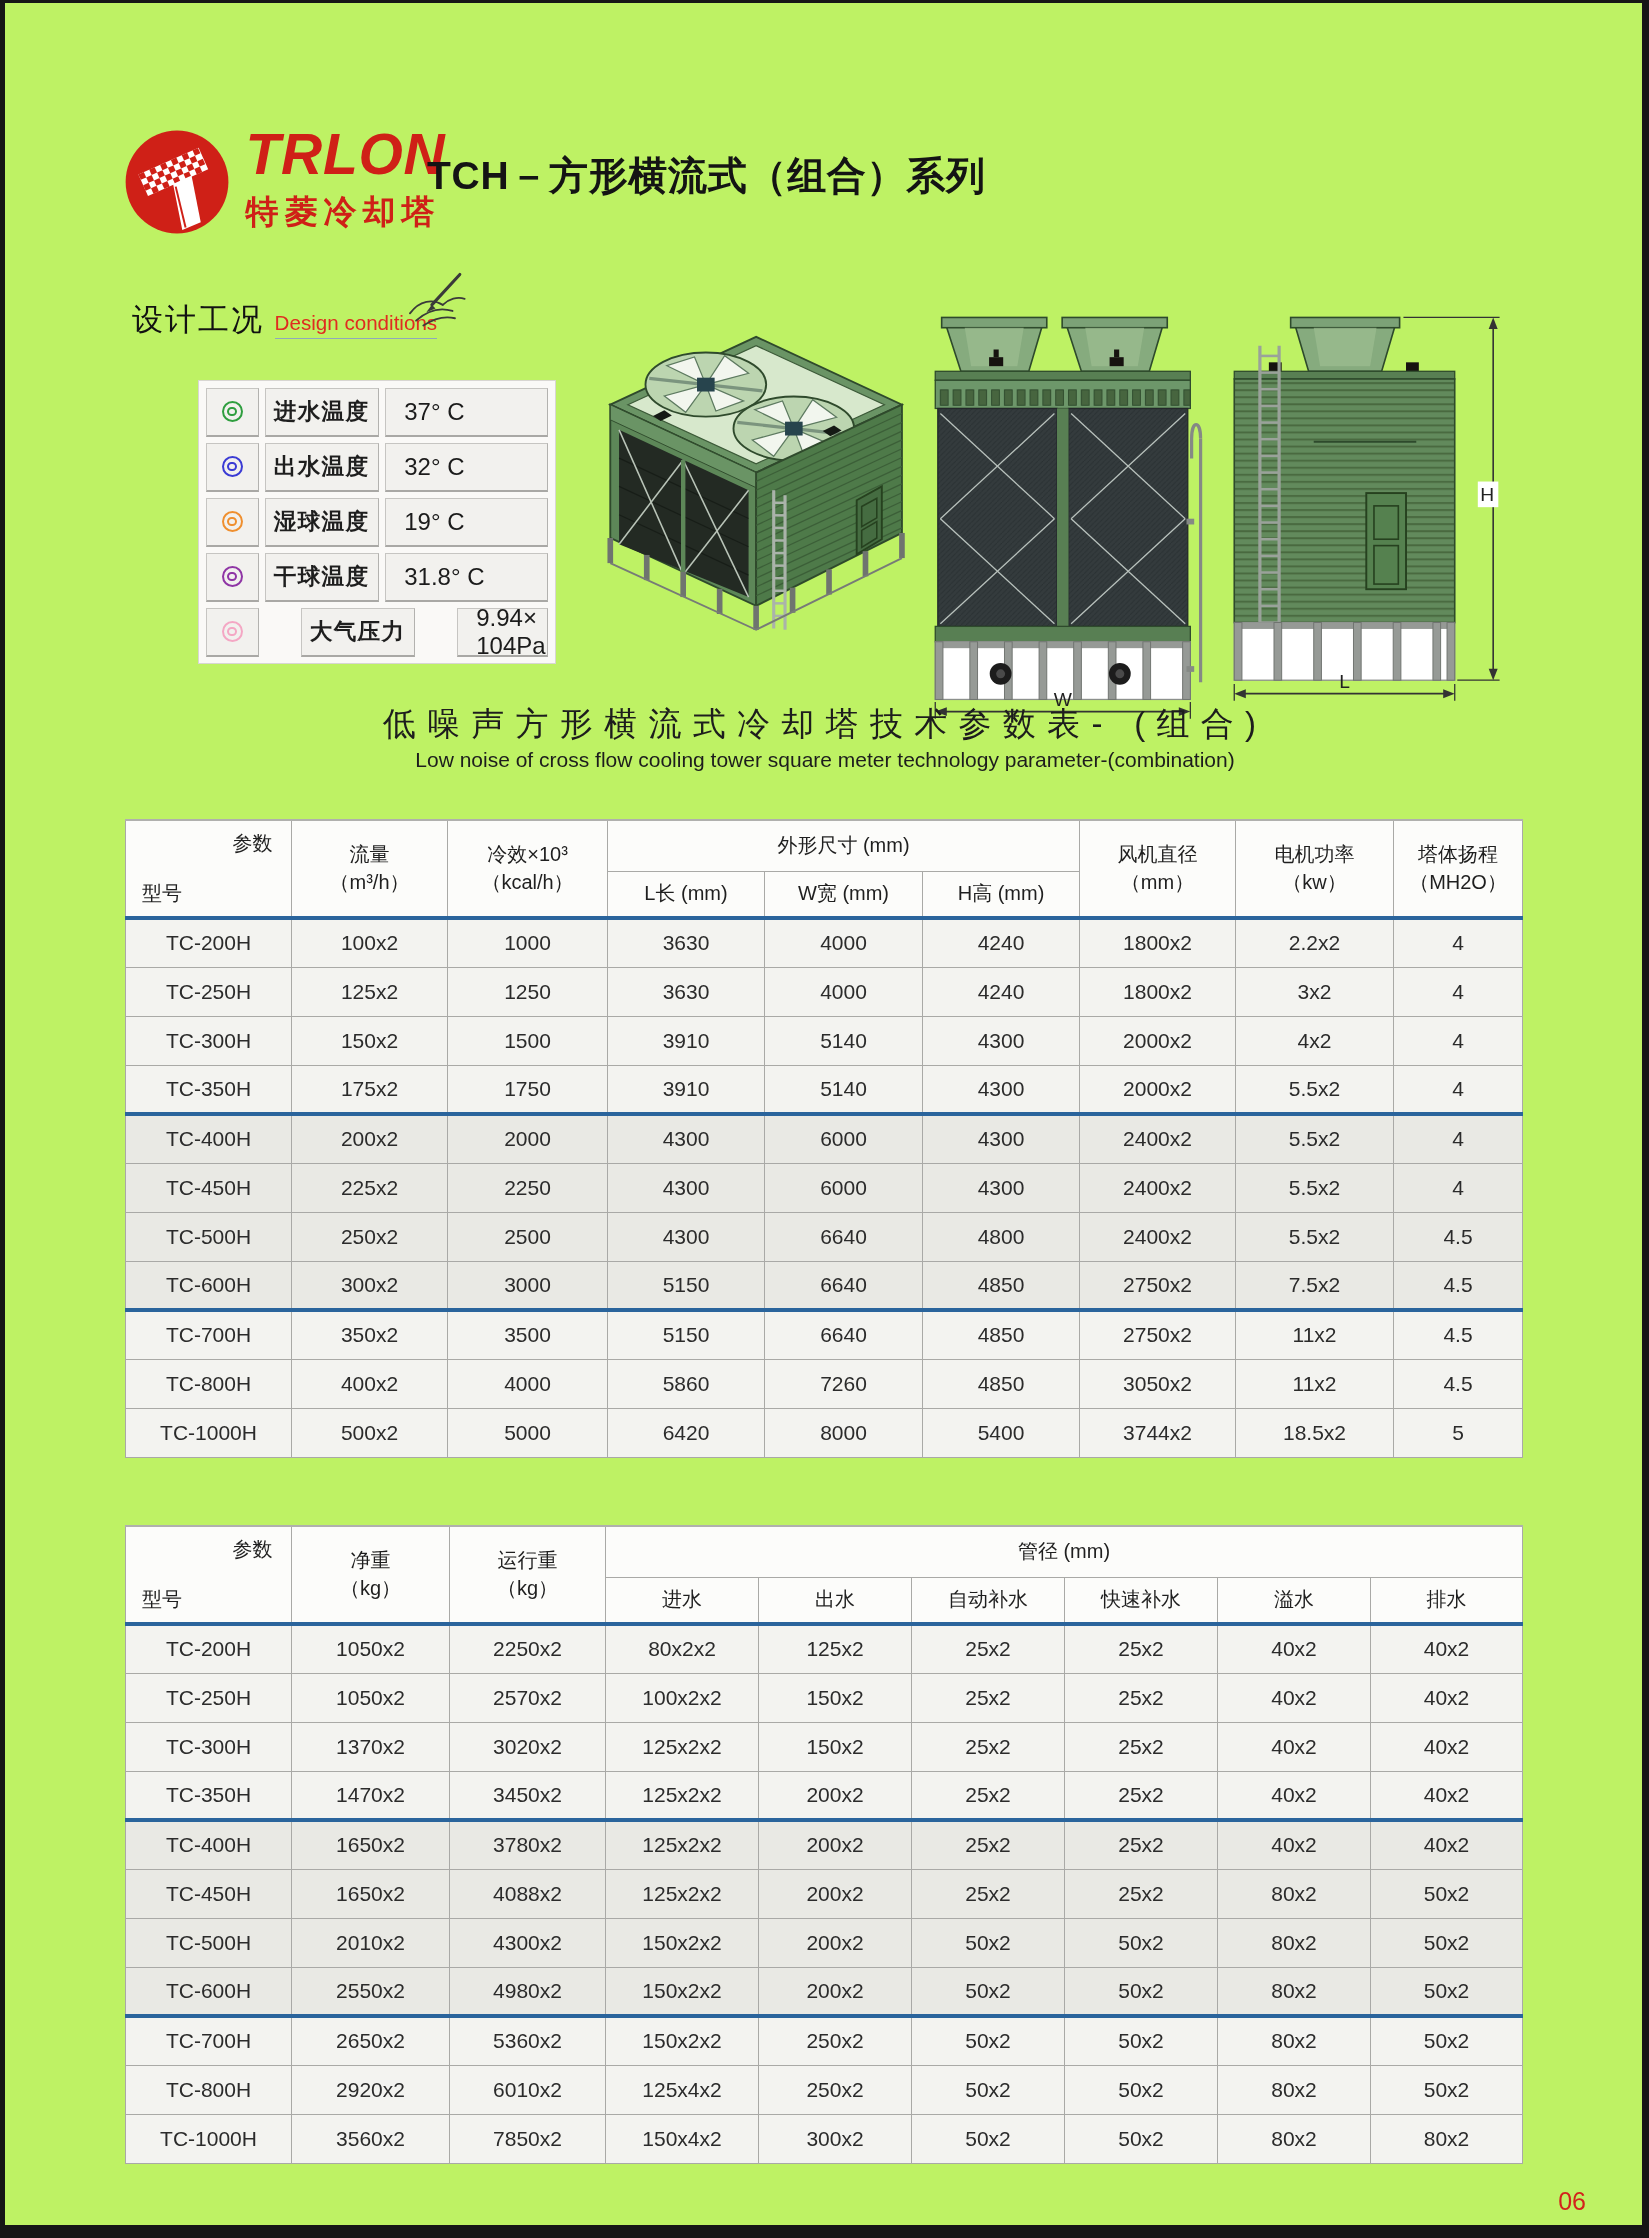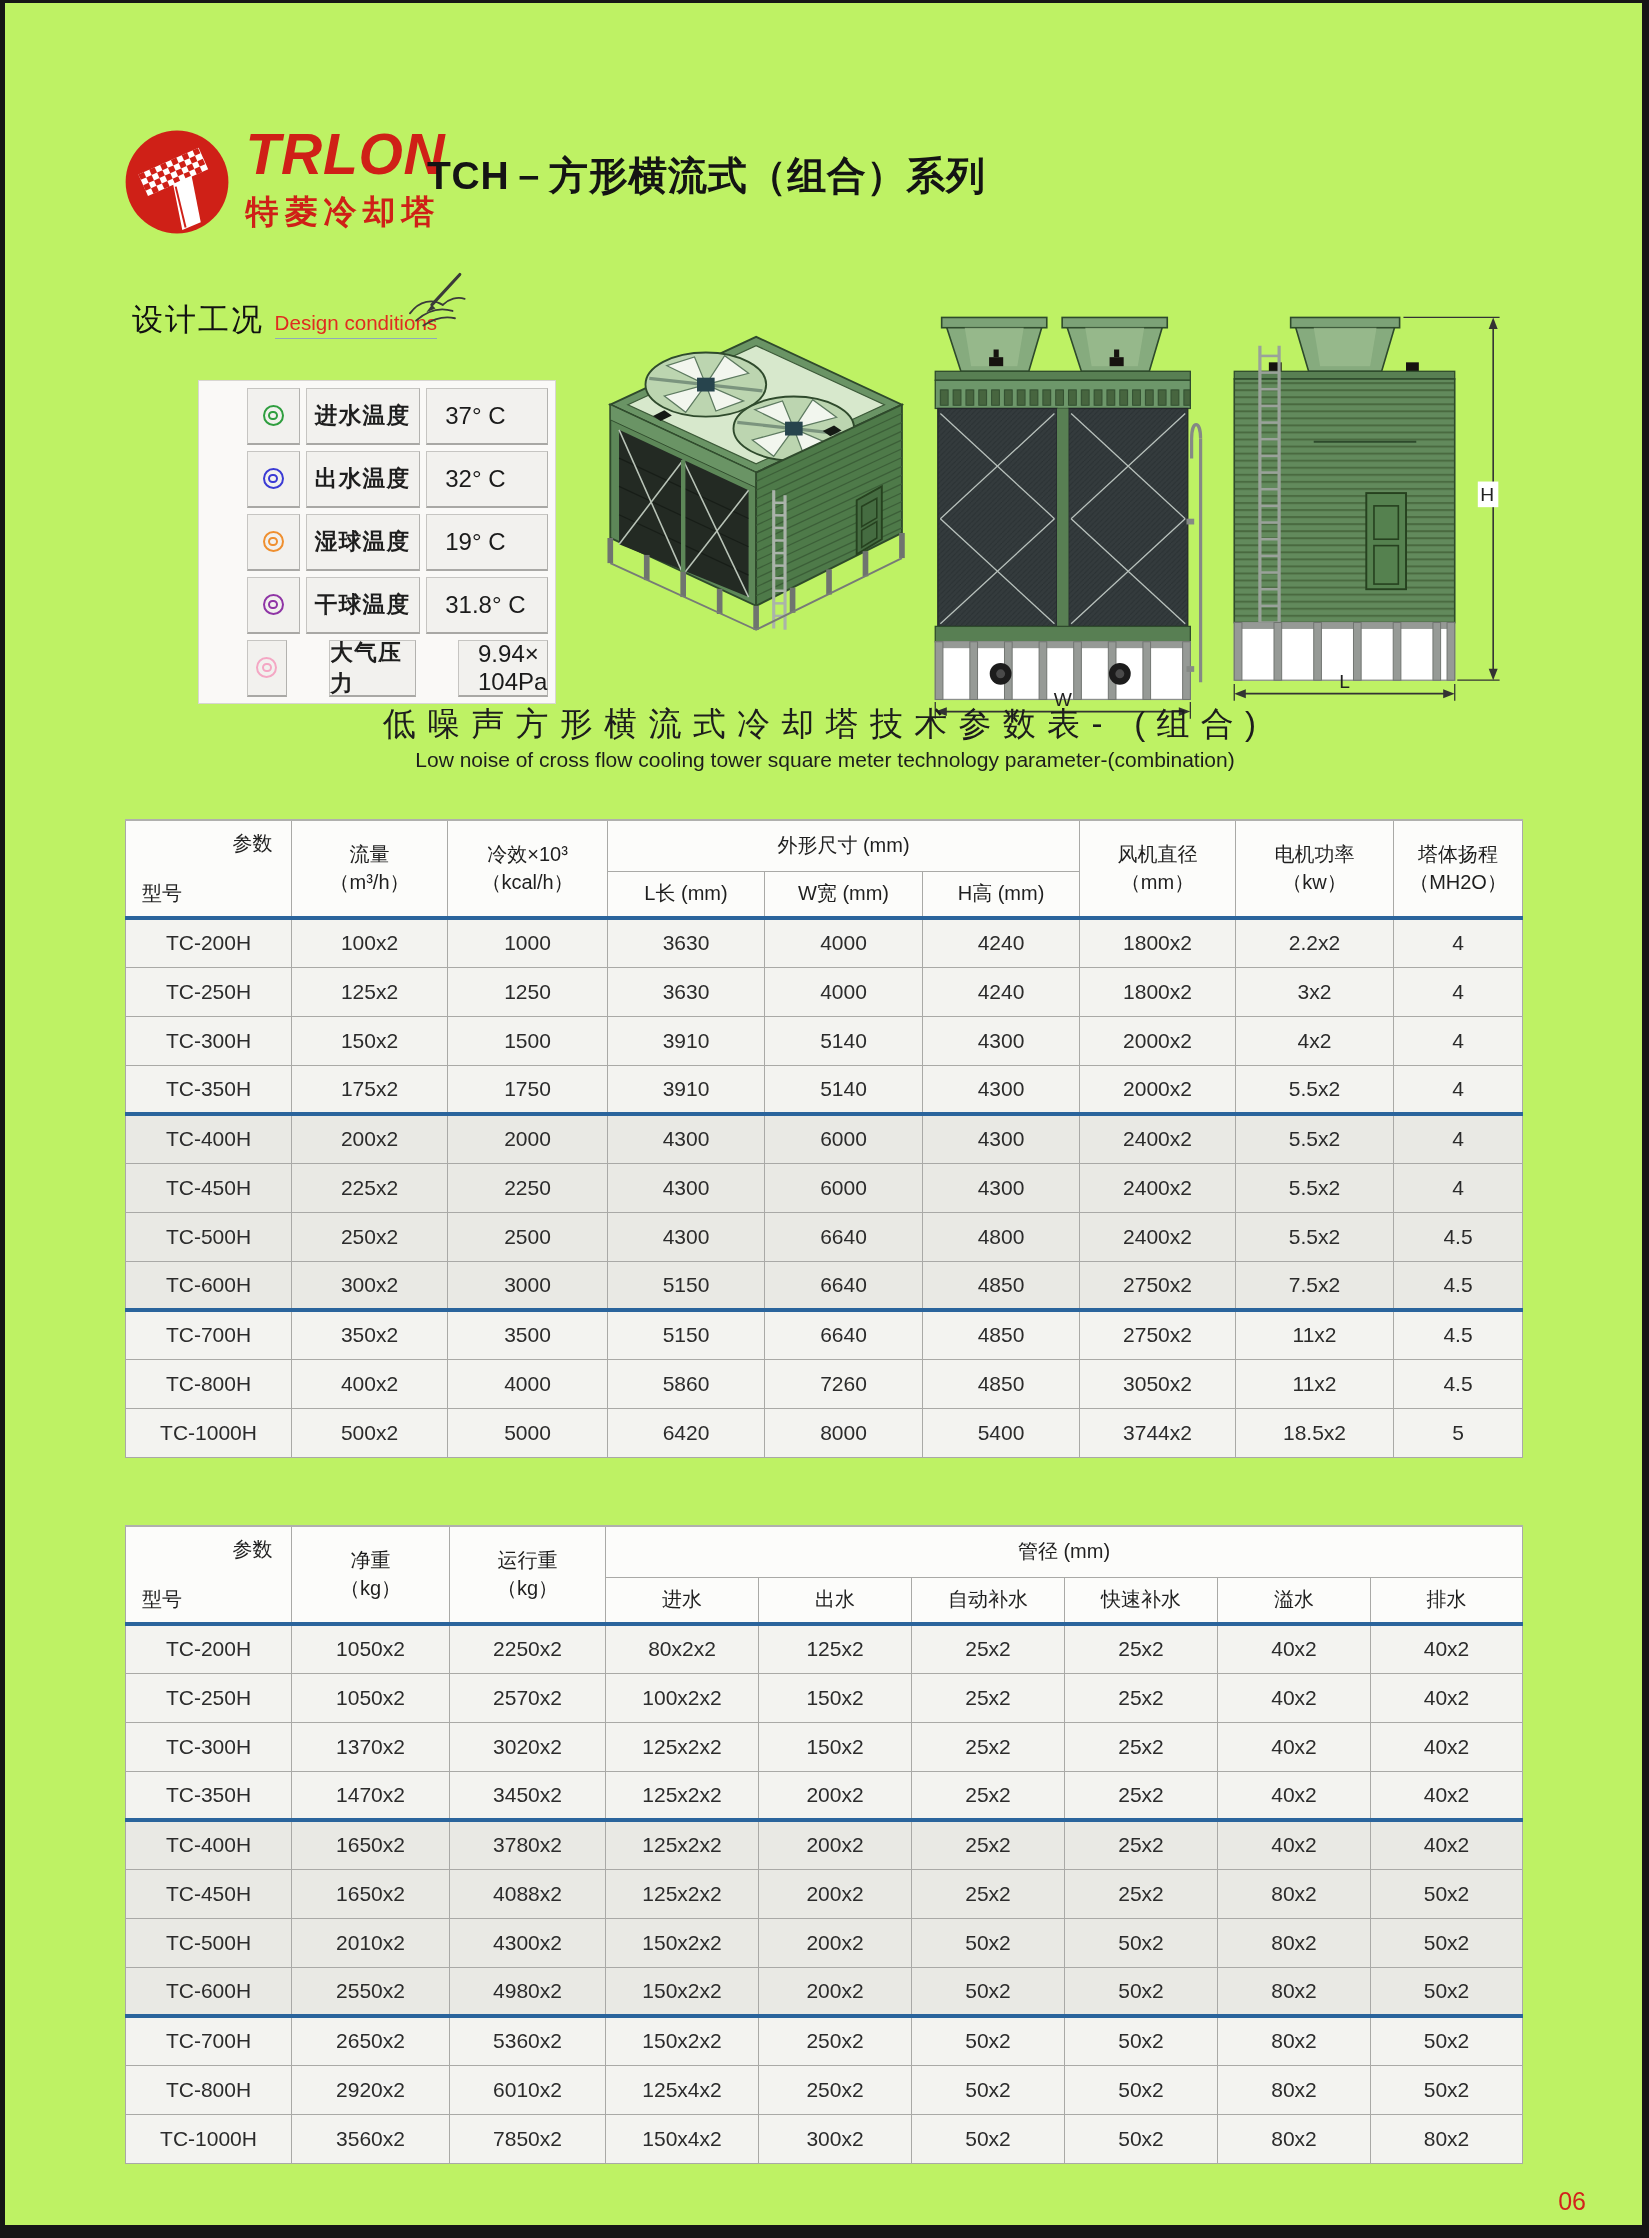--- a/index.html
+++ b/index.html
@@ -23,21 +23,21 @@
   .page-title{position:absolute;left:427px;top:149px;font-size:39px;font-weight:bold;color:#141414;letter-spacing:0.7px;}
 
   
   .dc-head{position:absolute;left:132px;top:299px;display:flex;align-items:baseline;}
   .dc-cn{font-size:31px;color:#121212;letter-spacing:2px;}
   .dc-en{font-size:20.6px;color:#e02b20;margin-left:10.6px;padding-bottom:3.3px;border-bottom:1.3px solid #8fa8bc;}
   .pen-icon{position:absolute;left:399px;top:267px;width:73px;height:66px;}
 
   .cond-panel{position:absolute;left:198px;top:380px;width:358px;background:#faf9f7;
     border:0.7px solid #d8d6d2;padding:6.6px 6.6px;}
-  .cond-row{display:flex;gap:6px;height:57px;margin-bottom:6px;margin-left:41px;}
+  .cond-row{display:flex;gap:6px;height:49px;margin-bottom:6px;}
   .cond-row:last-child{margin-bottom:0;gap:42px;}
   .cond-cell{background:#f2f1ee;border:0.7px solid #c6c5c2;border-right:1.3px solid #b3b2af;
     border-bottom:2px solid #a9a8a5;display:flex;align-items:center;justify-content:center;}
   .cond-icon{width:53px;}
   .cond-label{width:114px;font-size:22.6px;font-weight:600;color:#1e1e1e;letter-spacing:1.3px;}
   .cond-value{flex:1;justify-content:flex-start;padding-left:18.6px;font-size:24px;color:#1b1b1b;}
   .ring{border-radius:50%;width:21px;height:21px;border:2px solid;display:flex;align-items:center;justify-content:center;}
   .ring-inner{border-radius:50%;width:9.3px;height:9.3px;border:2px solid;}
 
   

